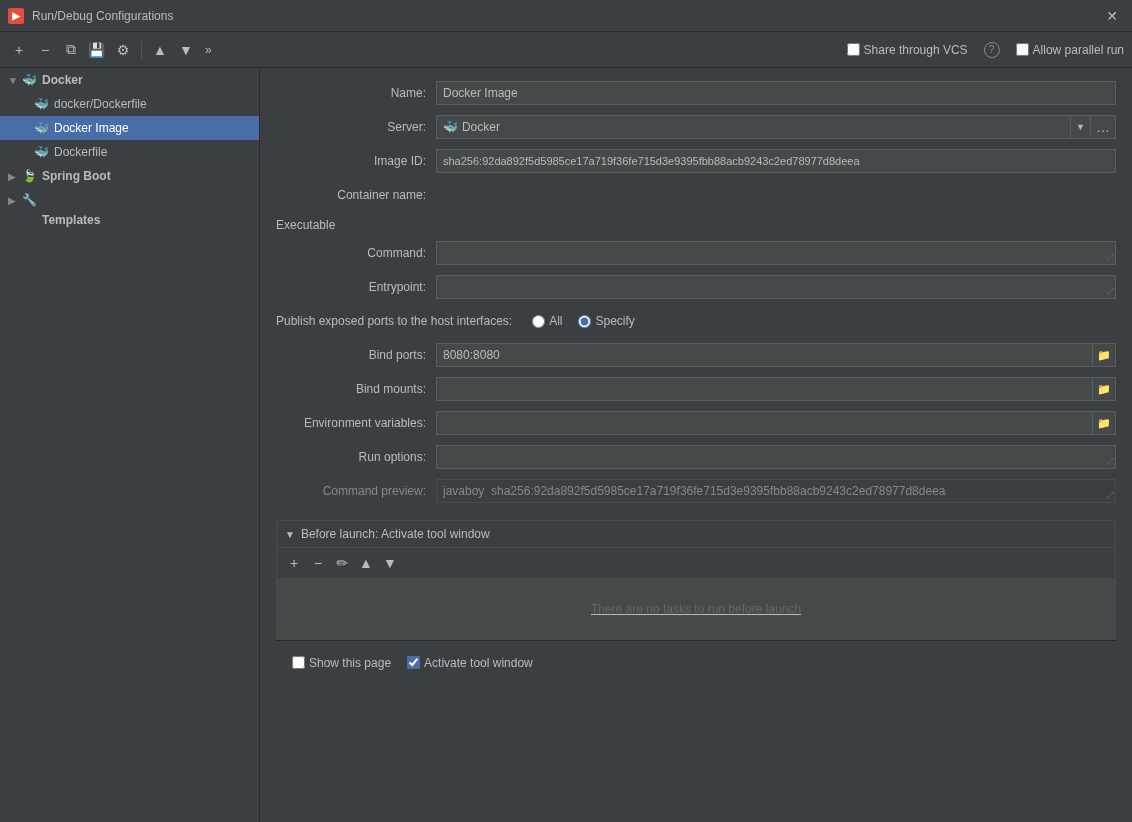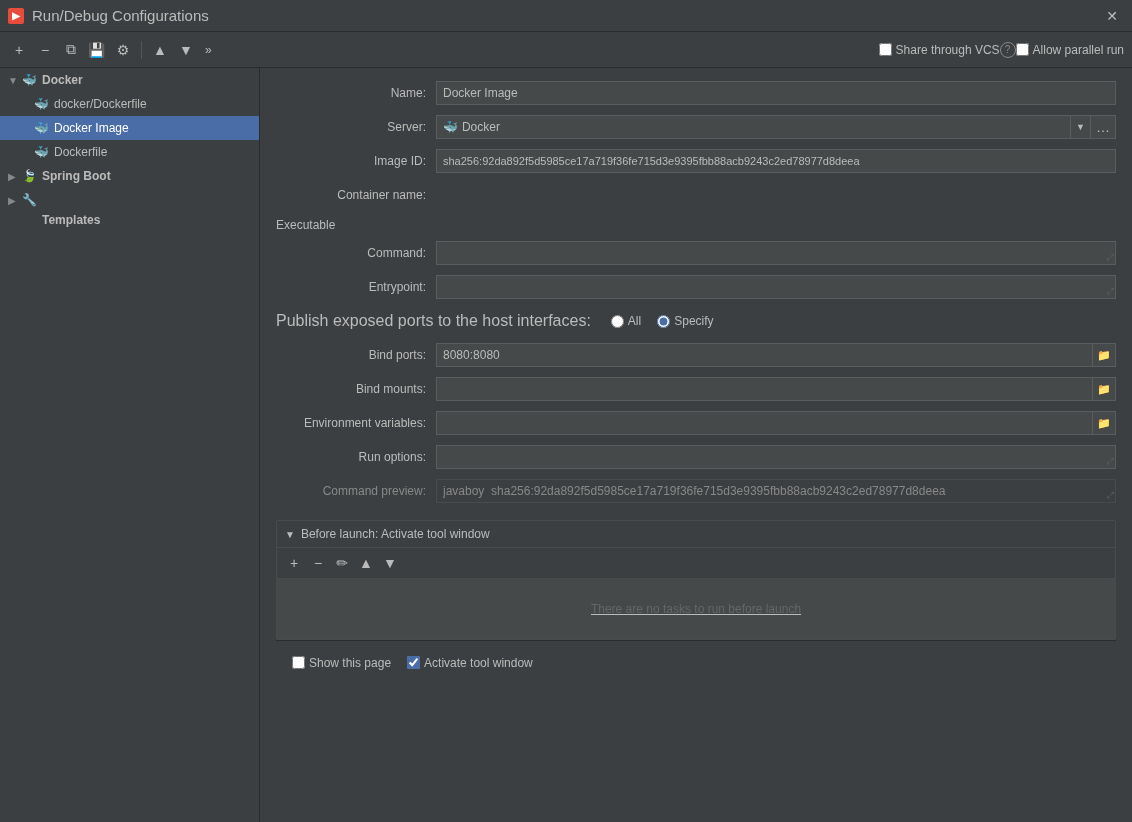--- a/index.html
+++ b/index.html
@@ -26,21 +26,21 @@
       width: 16px;
       height: 16px;
       margin-right: 8px;
       background: #e74c3c;
       border-radius: 2px;
       display: flex; align-items: center; justify-content: center;
       font-size: 10px; color: white; font-weight: bold;
     }
     .title-bar-text {
       flex: 1;
-      font-size: 15px;
+      font-size: 12px;
       color: #bbbbbb;
     }
     .title-bar-close {
       cursor: pointer;
       font-size: 14px;
       color: #bbbbbb;
       padding: 2px 6px;
     }
 
     
@@ -147,21 +147,21 @@
       padding-right: 10px;
       color: #bbbbbb;
       font-size: 12px;
       flex-shrink: 0;
     }
     .form-label-wide {
       width: auto;
       text-align: left;
       padding-right: 10px;
       color: #bbbbbb;
-      font-size: 16px;
+      font-size: 12px;
     }
     .form-input {
       flex: 1;
       height: 24px;
       background: #45494a;
       border: 1px solid #5a5d5e;
       color: #bbbbbb;
       font-size: 12px;
       padding: 2px 6px;
       outline: none;
@@ -205,20 +205,21 @@
       font-size: 12px;
       color: #bbbbbb;
       margin: 10px 0 6px 0;
       padding-bottom: 2px;
     }
 
     
     .top-options {
       display: flex;
       align-items: center;
+      gap: 16px;
       margin-left: auto;
       font-size: 12px;
       color: #bbbbbb;
     }
     .checkbox-label {
       display: flex;
       align-items: center;
       gap: 4px;
       cursor: pointer;
     }

